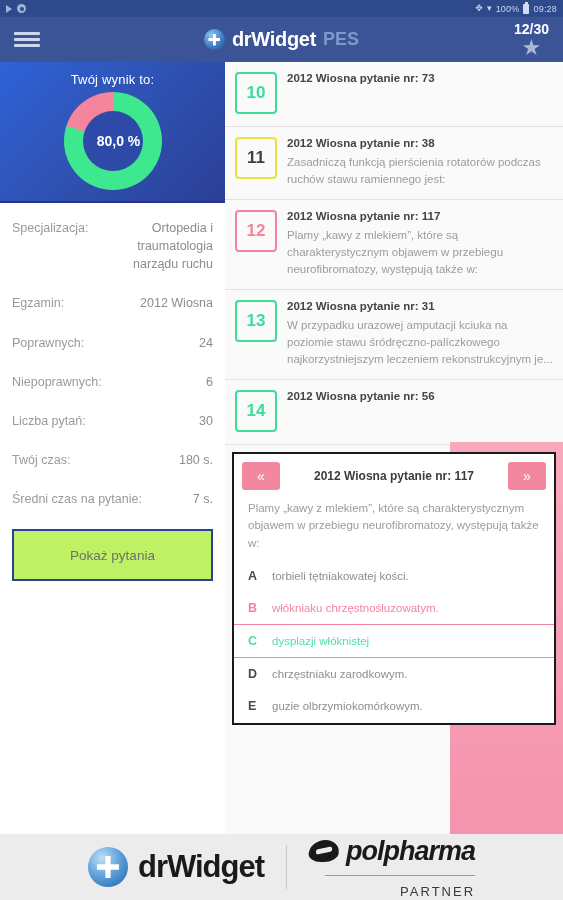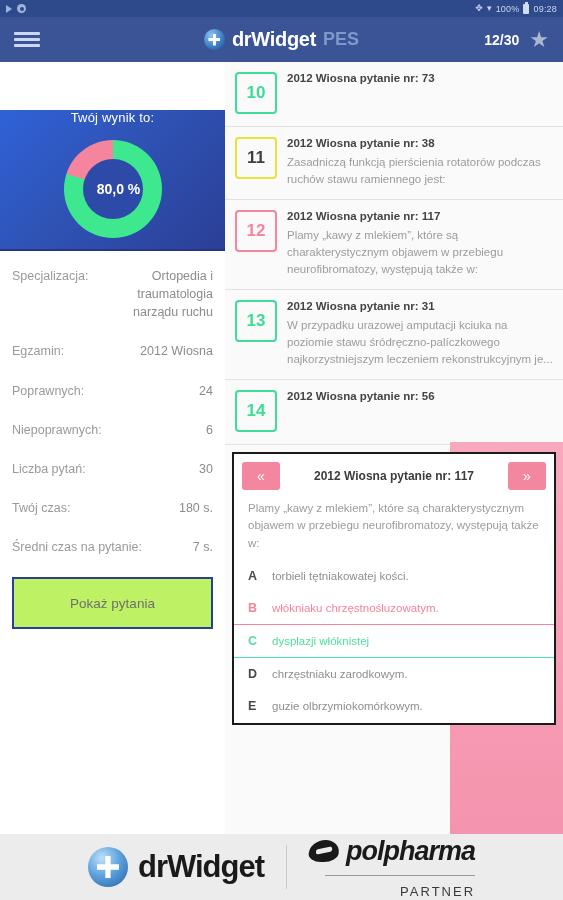--- a/index.html
+++ b/index.html
@@ -34,32 +34,32 @@
   .hamburger { width:26px; height:18px; display:flex; flex-direction:column; justify-content:center; gap:3px; cursor:pointer;}
   .hamburger span { display:block; height:3px; background:#ccd8ef; border-radius:1px;}
   .brand { position:absolute; left:0; right:0; display:flex; align-items:center; justify-content:center; gap:7px; pointer-events:none;}
   .brand-logo { width:21px; height:21px; border-radius:50%;
     background: radial-gradient(circle at 35% 30%, #8fc4f0 0%, #3f7fc4 55%, #1d4f8f 100%);
     display:flex; align-items:center; justify-content:center; position:relative;}
   .brand-logo::after{ content:""; width:12px; height:12px; background:#fff;
     clip-path: polygon(38% 0,62% 0,62% 38%,100% 38%,100% 62%,62% 62%,62% 100%,38% 100%,38% 62%,0 62%,0 38%,38% 38%);}
   .brand-name { color:#ffffff; font-size:20px; font-weight:bold; letter-spacing:-0.3px;}
   .brand-sub { color:#7f99cd; font-size:18px; font-weight:bold; letter-spacing:0px;}
-  .appbar-right { margin-left:auto; display:flex; align-items:center; gap:10px;}
+  .appbar-right { margin-left:auto; display:flex; align-items:center; gap:0;flex-direction:column;}
   .counter { color:#ffffff; font-size:14px; font-weight:bold;}
   .star { color:#a9b7d4; font-size:22px; line-height:1;}
 
   
   .leftcol { position:absolute; top:62px; left:0; width:225px; height:772px; background:#fff;}
   .score-panel {
     position:relative; width:225px; height:141px;
     background: linear-gradient(135deg,#2f62d8 0%, #2f53b5 45%, #2b3f96 100%);
     border-bottom:2px solid #27348a;
   }
-  .score-title { text-align:center; color:#ffffff; font-size:13px; letter-spacing:0.2px;margin-top:48px;}
+  .score-title { text-align:center; color:#ffffff; font-size:13px; padding-top:10px; letter-spacing:0.2px;}
   .donut-wrap { position:absolute; left:50%; top:30px; transform:translateX(-50%); width:98px; height:98px;}
   .donut { width:98px; height:98px; border-radius:50%;}
   .donut-hole { position:absolute; left:19px; top:19px; width:60px; height:60px; border-radius:50%;
     background:#2e4aa8; display:flex; align-items:center; justify-content:center;}
   .donut-val { color:#ffffff; font-size:14px; font-weight:bold;padding-left:12px;}
 
   .stats { padding:16px 12px 0 12px; }
   .stat-row { display:flex; justify-content:space-between; align-items:flex-start; margin-bottom:21px; gap:8px;}
   .stat-key { color:#9a9a9a; font-size:12.5px; line-height:1.45;}
   .stat-val { color:#8c8c8c; font-size:12.5px; line-height:1.45; text-align:right; max-width:92px;}

